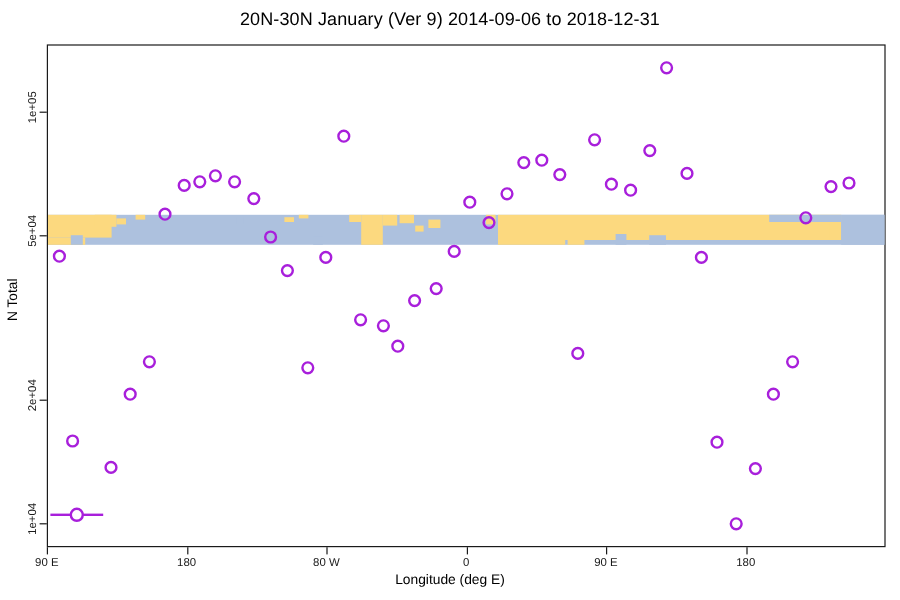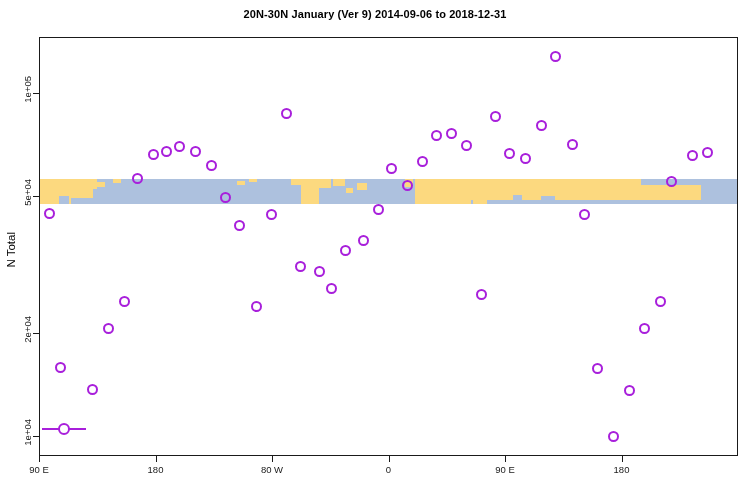--- a/index.html
+++ b/index.html
@@ -1,21 +1,21 @@
 <!DOCTYPE html>
 <html><head>
 <meta charset="utf-8">
 <style>
   html,body{margin:0;padding:0;background:#ffffff;}
   body{width:750px;height:500px;overflow:hidden;
        font-family:"Liberation Sans","DejaVu Sans",sans-serif;}
   #root{position:relative;width:750px;height:500px;}
 
   #title{position:absolute;left:0;top:8px;width:750px;text-align:center;
-         font-size:11px;font-weight:bold;color:#000;letter-spacing:.1px;}
+         font-size:15px;font-weight:normal;color:#000;letter-spacing:.1px;}
 
   
   #plot{position:absolute;left:39px;top:37px;width:699px;height:419px;
         border:1.3px solid #1a1a1a;box-sizing:border-box;overflow:hidden;
         background:#fff;}
 
   #mapband{position:absolute;left:0;top:0;width:100%;height:100%;overflow:hidden;}
   .ocean{position:absolute;background:#adc1de;}
   .land{position:absolute;background:#fcd97f;}
 
@@ -45,20 +45,21 @@
 <body>
 
 <div id="root">
 
   <div id="title">20N-30N January (Ver 9)   2014-09-06 to 2018-12-31</div>
 
   <div id="ylabel">
     <span>N Total</span>
   </div>
 
+  <div id="xlabel">Longitude (deg E)</div>
 
   <div id="plot">
     <div id="mapband">
         <div class="ocean" style="left: 0px; top: 141px; width: 699px; height: 25px;"></div>
         <div class="land" style="left: 0px; top: 141px; width: 53px; height: 19px;"></div>
         <div class="land" style="left: 0px; top: 160px; width: 31px; height: 6px;"></div>
         <div class="land" style="left: 39px; top: 141px; width: 18px; height: 10px;"></div>
         <div class="land" style="left: 57px; top: 144px; width: 8px; height: 5px;"></div>
         <div class="land" style="left: 73px; top: 141px; width: 8px; height: 4px;"></div>
         <div class="land" style="left: 197px; top: 143px; width: 8px; height: 4px;"></div>

